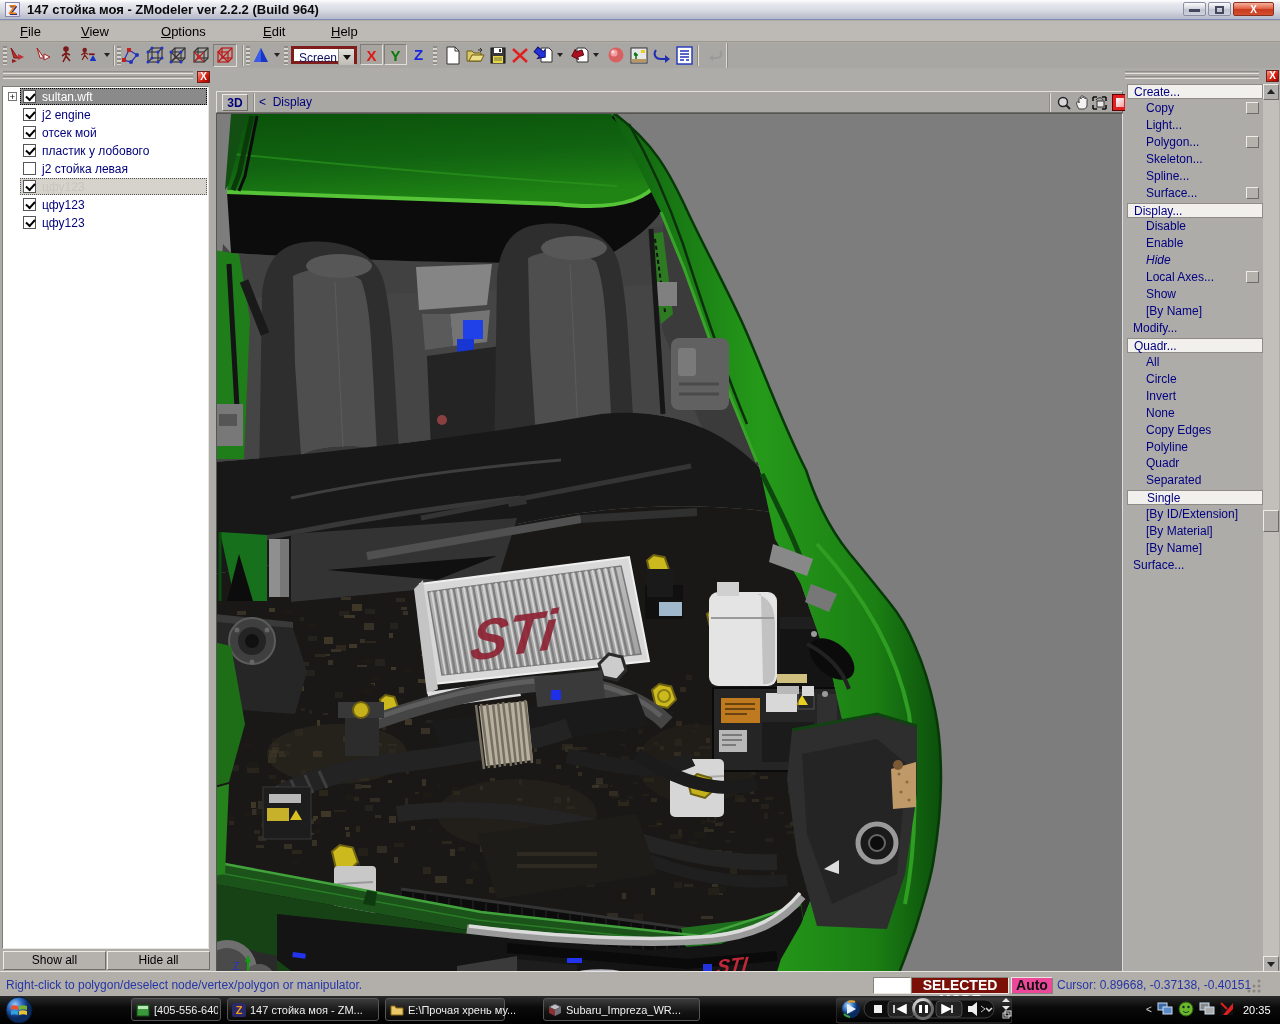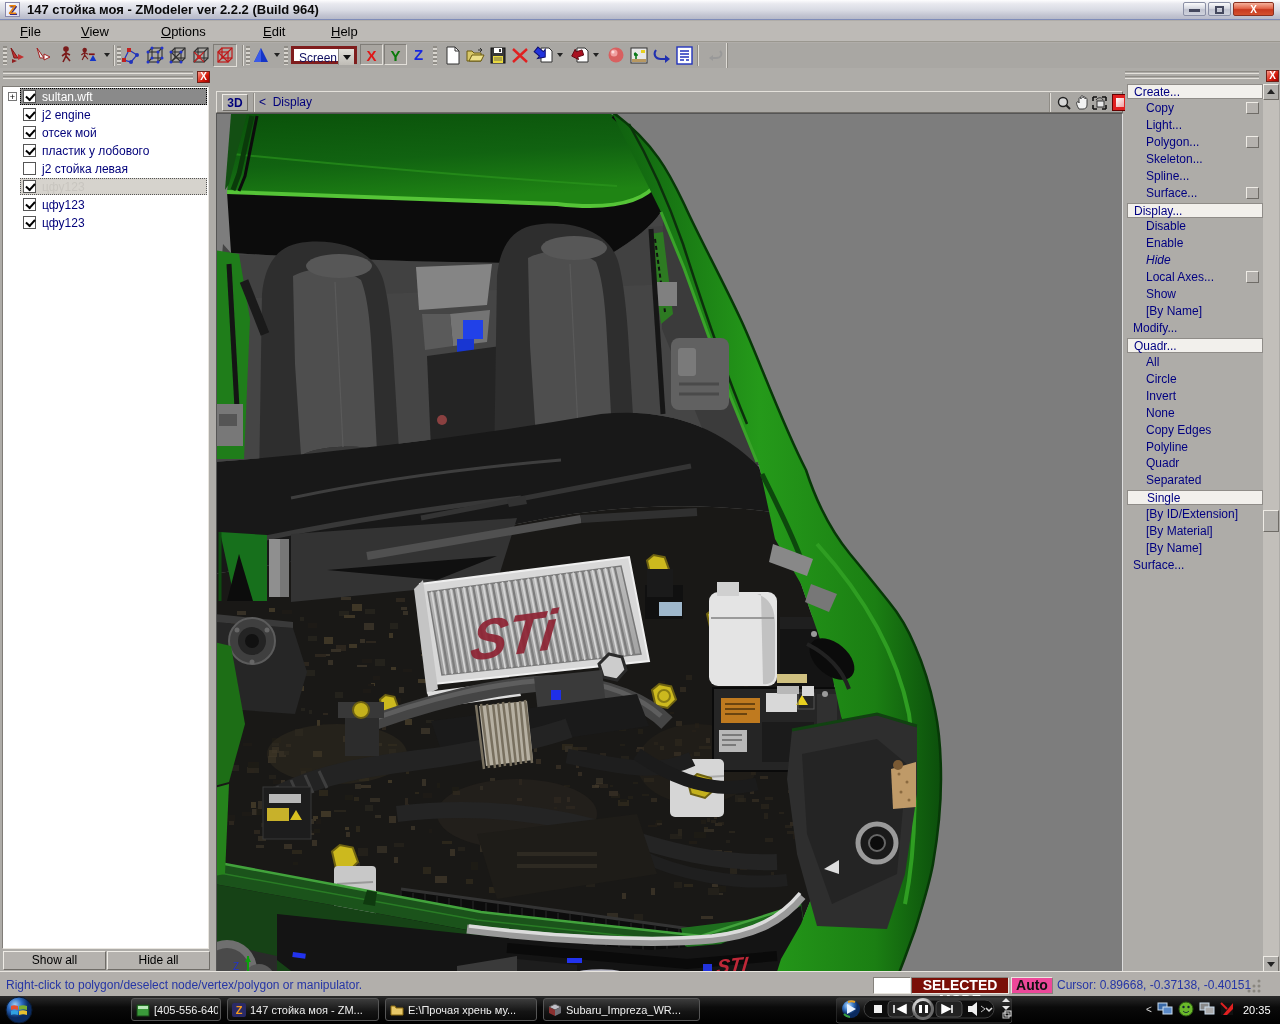--- a/index.html
+++ b/index.html
@@ -1155,21 +1155,21 @@
       <svg class="ti" viewBox="0 0 14 14">
         <rect x="1" y="2" width="12" height="11" fill="#3a9a3a" stroke="#184a18"></rect>
         <rect x="2" y="3" width="10" height="3" fill="#b8e8b8"></rect>
       </svg>
       <div class="tt" style="width:64px;">[405-556-640] - Окн...</div>
     </div>
  <div class="tkbtn" style="left:227px;width:152px;">
       <div class="ti" style="background:#2a2a66;border-radius:2px;color:#f59a1d;font-weight:bold;font-size:11px;line-height:14px;text-align:center;">Z</div>
       <div class="tt" style="width:124px;">147 стойка моя - ZM...</div>
     </div>
- <div class="tkbtn" style="left:385px;width:152px;">
+ <div class="tkbtn" style="left:385px;width:120px;">
       <svg class="ti" viewBox="0 0 14 14">
         <path d="M1 12 L1 3 L5 3 L6 5 L13 5 L13 12 Z" fill="#e8c868" stroke="#8a6a10"></path>
       </svg>
       <div class="tt" style="width:124px;">E:\Прочая хрень му...</div>
     </div>
  <div class="tkbtn" style="left:543px;width:157px;">
       <svg class="ti" viewBox="0 0 14 14">
         <path d="M7 1 L13 4 L7 7 L1 4 Z" fill="#c0c0c8" stroke="#555"></path>
         <path d="M1 4 L7 7 L7 13 L1 10 Z" fill="#8a3030"></path>
         <path d="M13 4 L7 7 L7 13 L13 10 Z" fill="#707078"></path>

